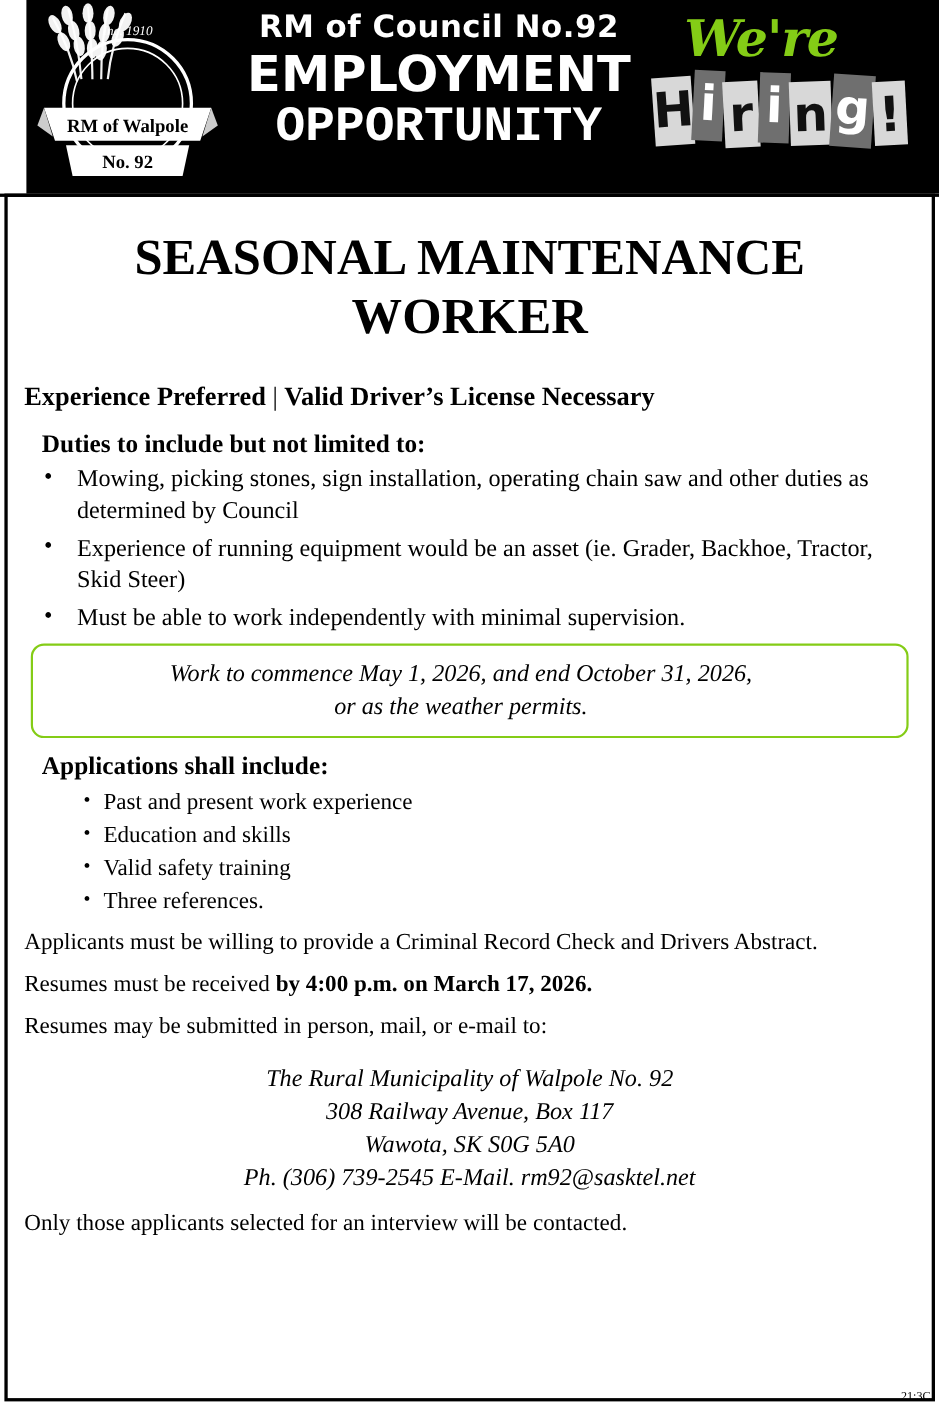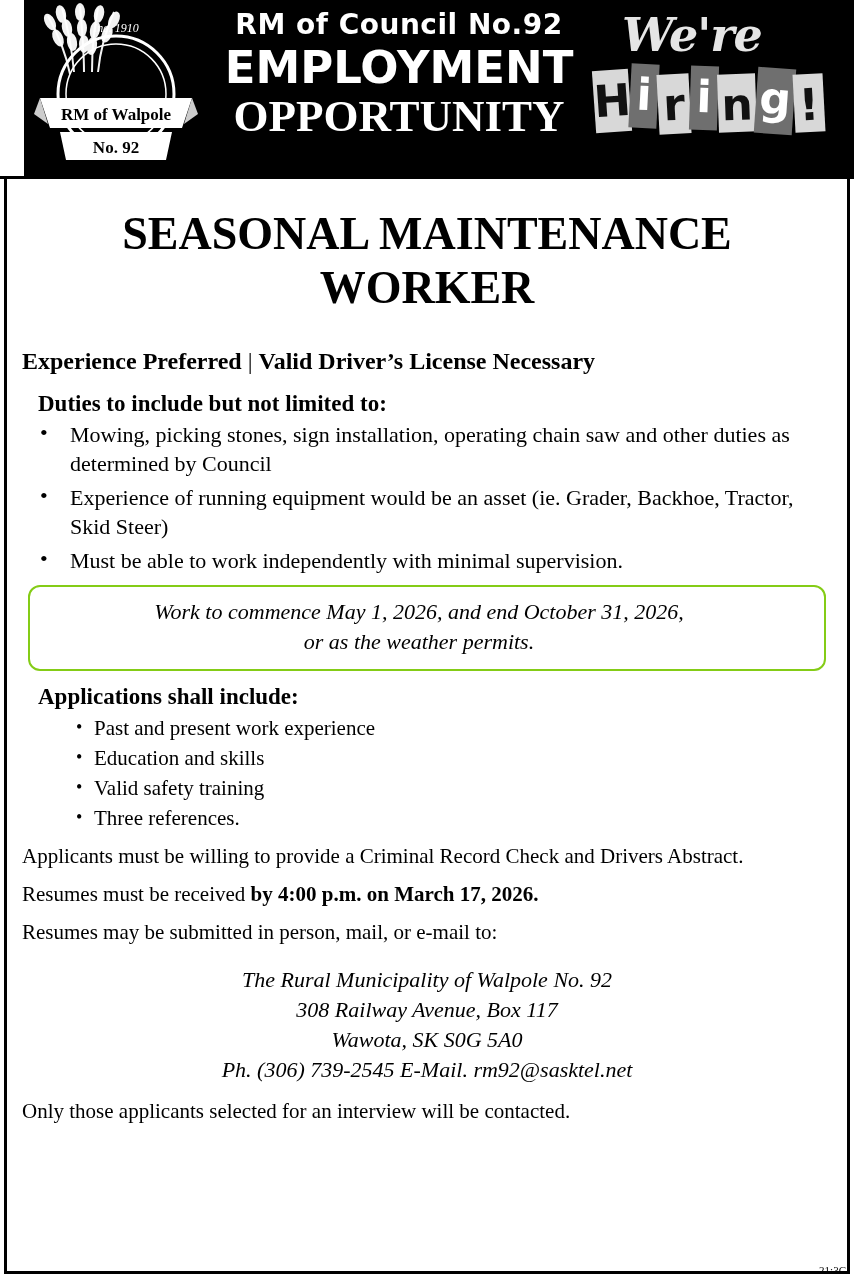--- a/index.html
+++ b/index.html
@@ -67,42 +67,42 @@
   .emp-line {
     font-family: "DejaVu Sans", sans-serif;
     font-weight: bold;
     font-size: 45px;
     line-height: 48px;
     letter-spacing: 0px;
     margin: 2px 0 0 0;
     white-space: nowrap;
   }
   .opp-line {
-    font-family: Liberation Serif, serif;
+    font-family: Liberation Mono, monospace;
     font-weight: bold;
     font-size: 45px;
     line-height: 48px;
     margin: 0;
     white-space: nowrap;
     text-align: center;
   }
 
   
   .hiring {
     position: absolute;
     right: 14px;
     top: 8px;
     width: 246px;
     height: 156px;
   }
   .were {
     position: absolute;
     left: 28px;
     top: 2px;
-    color: #e5e5e5;
+    color: #84cc16;
     font-family: "DejaVu Serif", serif;
     font-style: italic;
     font-weight: bold;
     font-size: 46px;
     line-height: 50px;
     letter-spacing: -1px;
   }
   .hiring-tiles {
     position: absolute;
     left: 0;

